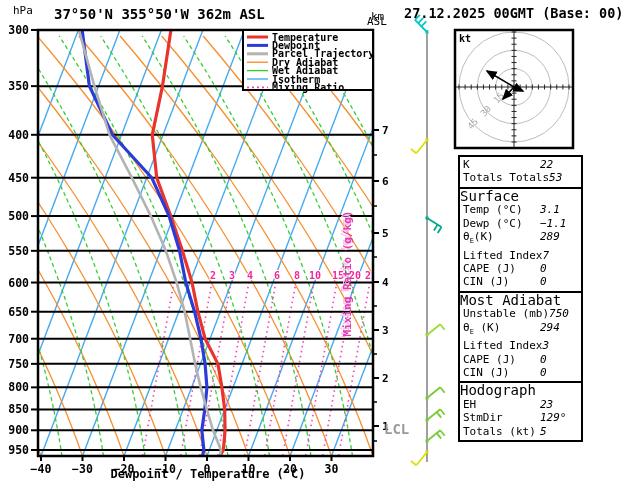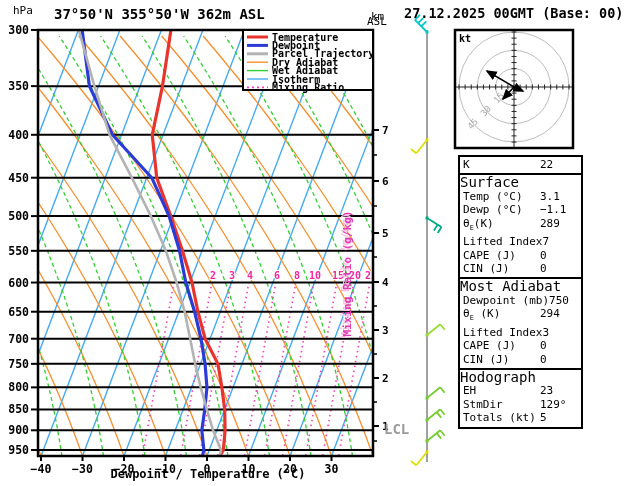--- a/index.html
+++ b/index.html
@@ -17,21 +17,21 @@
   #mixlabel{left:345px;top:178px;width:185px;height:14px;font-size:11px;font-weight:bold;
             color:#e23cb4;text-shadow:-2px -2px 0 #f9c0e6;
             transform:rotate(-90deg);transform-origin:92px 96px;text-align:center;}
   #ktlabel{left:459px;top:33px;font-size:10px;font-weight:bold;}
   
   #datatable{left:458px;top:155px;width:125px;}
   .tbox{border:2px solid #000;background:#fff;padding:1px 0 2px 0;margin:0;}
   .tbox + .tbox{border-top:none;}
   .trow{display:flex;font-size:11px;line-height:13.4px;padding:0 3px;}
   .trow .lab{flex:1 1 auto;}
-  .trow .val{width:38px;text-align:left;}
+  .trow .val{width:38px;text-align:left;font-style:italic;}
   .thead{text-align:left;font-size:14px;line-height:13.4px;}
   sub{font-size:7px;}
   svg{position:absolute;left:0;top:0;}
 </style>
 </head>
 <body>
 <div id="app">
 
 <svg id="chart" width="629" height="486" viewBox="0 0 629 486">
       <clipPath id="clip">
@@ -351,20 +351,24 @@
 <div class="abs" id="mixlabel">Mixing Ratio (g/kg)</div>
 <div class="abs" id="lcl">LCL</div>
 <div class="abs" id="ktlabel">kt</div>
 
 <div class="abs" id="datatable">
       <div class="tbox">
         <div class="trow">
           <span class="lab">K</span>
           <span class="val">22</span>
         </div>
+        <div class="trow">
+          <span class="lab">Totals Totals</span>
+          <span class="val">53</span>
+        </div>
       </div>
       <div class="tbox">
         <div class="thead">Surface</div>
         <div class="trow">
           <span class="lab">Temp (°C)</span>
           <span class="val">3.1</span>
         </div>
         <div class="trow">
           <span class="lab">Dewp (°C)</span>
           <span class="val">−1.1</span>
@@ -382,21 +386,21 @@
           <span class="val">0</span>
         </div>
         <div class="trow">
           <span class="lab">CIN (J)</span>
           <span class="val">0</span>
         </div>
       </div>
       <div class="tbox">
         <div class="thead">Most Adiabat</div>
         <div class="trow">
-          <span class="lab">Dewpoint (mb)</span>
+          <span class="lab">Unstable (mb)</span>
           <span class="val">750</span>
         </div>
         <div class="trow">
           <span class="lab">θ<sub>E</sub> (K)</span>
           <span class="val">294</span>
         </div>
         <div class="trow">
           <span class="lab">Lifted Index</span>
           <span class="val">3</span>
         </div>

